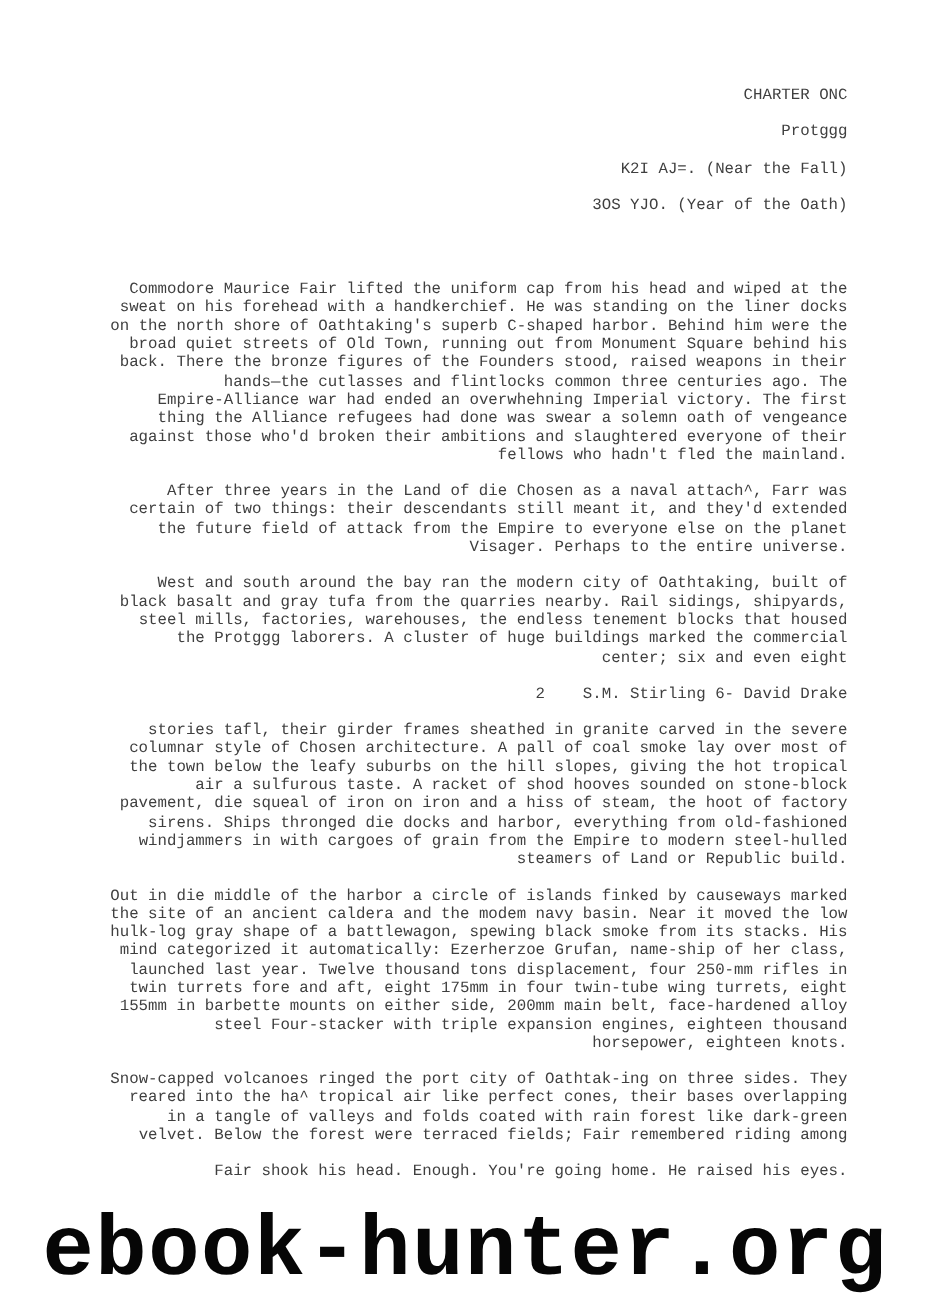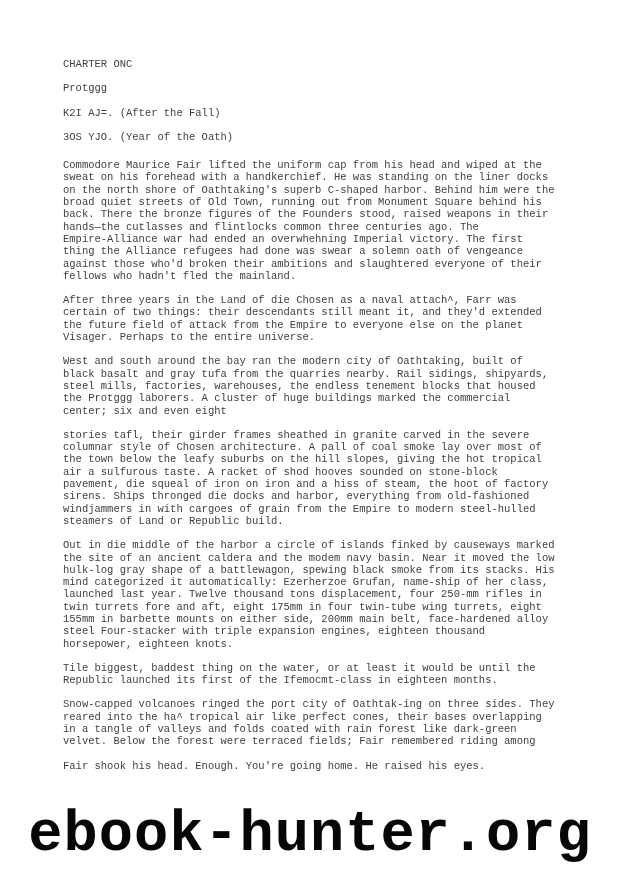--- a/index.html
+++ b/index.html
@@ -20,23 +20,24 @@
     left: 63px;
     top: 58px;
     width: 502px;
     color: #3f3f3f;
     font-size: 10.5px;
     line-height: 12.3px;
   }
   .block {
     white-space: pre-wrap;
     margin: 0 0 12px 0;
+    text-align: right;
   }
   .gap-after {
-    margin-bottom: 16px;
+    margin-bottom: 44px;
   }
   .watermark {
     position: absolute;
     left: 0;
     top: 806px;
     width: 100%;
     text-align: center;
     font-family: Liberation Mono, monospace;
     font-weight: 700;
     font-size: 57px;
@@ -45,60 +46,59 @@
     color: #060606;
   }
 </style>
 </head>
 <body>
 
 <div class="page">
   <div class="text-col">
     <div class="block">CHARTER ONC</div>
     <div class="block">Protggg</div>
-    <div class="block">K2I AJ=. (After the Fall)</div>
+    <div class="block">K2I AJ=. (Near the Fall)</div>
     <div class="block gap-after">3OS YJO. (Year of the Oath)</div>
     <div class="block">Commodore Maurice Fair lifted the uniform cap from his head and wiped at the
 sweat on his forehead with a handkerchief. He was standing on the liner docks
 on the north shore of Oathtaking's superb C-shaped harbor. Behind him were the
 broad quiet streets of Old Town, running out from Monument Square behind his
 back. There the bronze figures of the Founders stood, raised weapons in their
 hands—the cutlasses and flintlocks common three centuries ago. The
 Empire-Alliance war had ended an overwhehning Imperial victory. The first
 thing the Alliance refugees had done was swear a solemn oath of vengeance
 against those who'd broken their ambitions and slaughtered everyone of their
 fellows who hadn't fled the mainland.</div>
     <div class="block">After three years in the Land of die Chosen as a naval attach^, Farr was
 certain of two things: their descendants still meant it, and they'd extended
 the future field of attack from the Empire to everyone else on the planet
 Visager. Perhaps to the entire universe.</div>
     <div class="block">West and south around the bay ran the modern city of Oathtaking, built of
 black basalt and gray tufa from the quarries nearby. Rail sidings, shipyards,
 steel mills, factories, warehouses, the endless tenement blocks that housed
 the Protggg laborers. A cluster of huge buildings marked the commercial
 center; six and even eight</div>
+    <div class="block">2    S.M. Stirling 6- David Drake</div>
     <div class="block">stories tafl, their girder frames sheathed in granite carved in the severe
 columnar style of Chosen architecture. A pall of coal smoke lay over most of
 the town below the leafy suburbs on the hill slopes, giving the hot tropical
 air a sulfurous taste. A racket of shod hooves sounded on stone-block
 pavement, die squeal of iron on iron and a hiss of steam, the hoot of factory
 sirens. Ships thronged die docks and harbor, everything from old-fashioned
 windjammers in with cargoes of grain from the Empire to modern steel-hulled
 steamers of Land or Republic build.</div>
     <div class="block">Out in die middle of the harbor a circle of islands finked by causeways marked
 the site of an ancient caldera and the modem navy basin. Near it moved the low
 hulk-log gray shape of a battlewagon, spewing black smoke from its stacks. His
 mind categorized it automatically: Ezerherzoe Grufan, name-ship of her class,
 launched last year. Twelve thousand tons displacement, four 250-mm rifles in
 twin turrets fore and aft, eight 175mm in four twin-tube wing turrets, eight
 155mm in barbette mounts on either side, 200mm main belt, face-hardened alloy
 steel Four-stacker with triple expansion engines, eighteen thousand
 horsepower, eighteen knots.</div>
-    <div class="block">Tile biggest, baddest thing on the water, or at least it would be until the
-Republic launched its first of the Ifemocmt-class in eighteen months.</div>
     <div class="block">Snow-capped volcanoes ringed the port city of Oathtak-ing on three sides. They
 reared into the ha^ tropical air like perfect cones, their bases overlapping
 in a tangle of valleys and folds coated with rain forest like dark-green
 velvet. Below the forest were terraced fields; Fair remembered riding among</div>
     <div class="block">Fair shook his head. Enough. You're going home. He raised his eyes.</div>
   </div>
   <div class="watermark">ebook-hunter.org</div>
 </div>
 
 </body></html>

